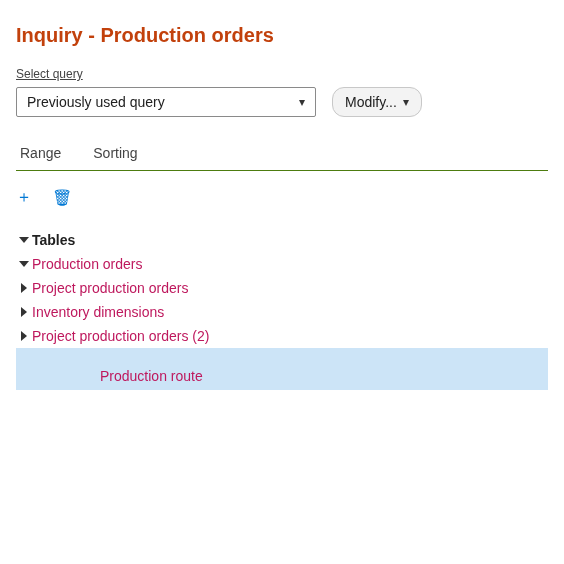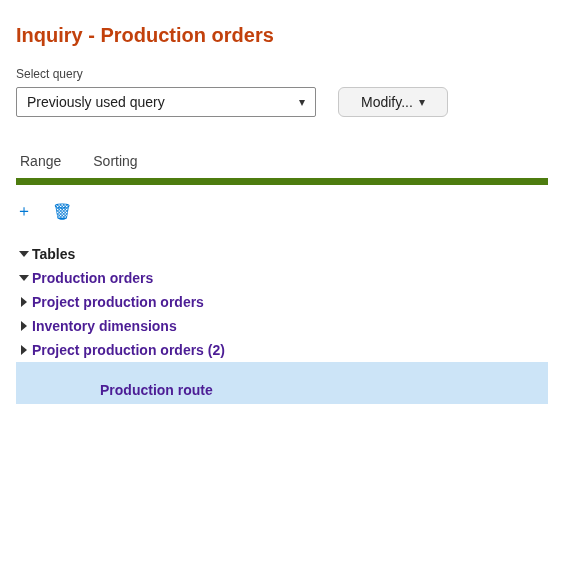--- a/index.html
+++ b/index.html
@@ -25,27 +25,28 @@
       font-size: 20px;
       font-weight: 600;
       color: #c2410c;
       margin-bottom: 20px;
     }
 
     .select-query-label {
       font-size: 12px;
       color: #444444;
       margin-bottom: 6px;
+      text-decoration: underline;
     }
 
     .query-row {
       display: flex;
       align-items: center;
-      gap: 22px;
-      margin-bottom: 28px;
+      gap: 16px;
+      margin-bottom: 20px;
     }
 
     .query-dropdown {
       display: flex;
       align-items: center;
       justify-content: space-between;
       border: 1px solid #8a8a8a;
       border-radius: 2px;
       padding: 6px 10px;
       width: 300px;
@@ -61,37 +62,37 @@
     .query-dropdown-chevron {
       font-size: 12px;
       color: #333;
     }
 
     .modify-button {
       display: flex;
       align-items: center;
       gap: 6px;
       border: 1px solid #c8c8c8;
-      border-radius: 6px;
-      padding: 6px 22px;
+      border-radius: 12px;
+      padding: 6px 12px;
       background: #f3f3f3;
       cursor: pointer;
       font-size: 14px;
       color: #212121;
     }
 
     .modify-button-chevron {
       font-size: 12px;
       color: #333;
     }
 
     .tabs-row {
       display: flex;
       align-items: flex-end;
-      border-bottom: 7px solid #4d7c0f;
+      border-bottom: 1px solid #4d7c0f;
       margin-bottom: 16px;
       gap: 0;
     }
 
     .tab {
       padding: 8px 16px;
       cursor: pointer;
       font-size: 14px;
       color: #444444;
       border-bottom: 2px solid transparent;
@@ -162,23 +163,23 @@
       border-left: 6px solid #333;
     }
 
     .tree-label {
       color: #212121;
       font-size: 14px;
       font-weight: 700;
     }
 
     .tree-label-normal {
-      color: #4c1d95;
-      font-size: 14px;
-      font-weight: 700;
+      color: #be185d;
+      font-size: 14px;
+      font-weight: 400;
     }
 
     .tree-level-1 {
       padding-left: 8px;
     }
 
     .tree-level-2 {
       padding-left: 24px;
     }
 

